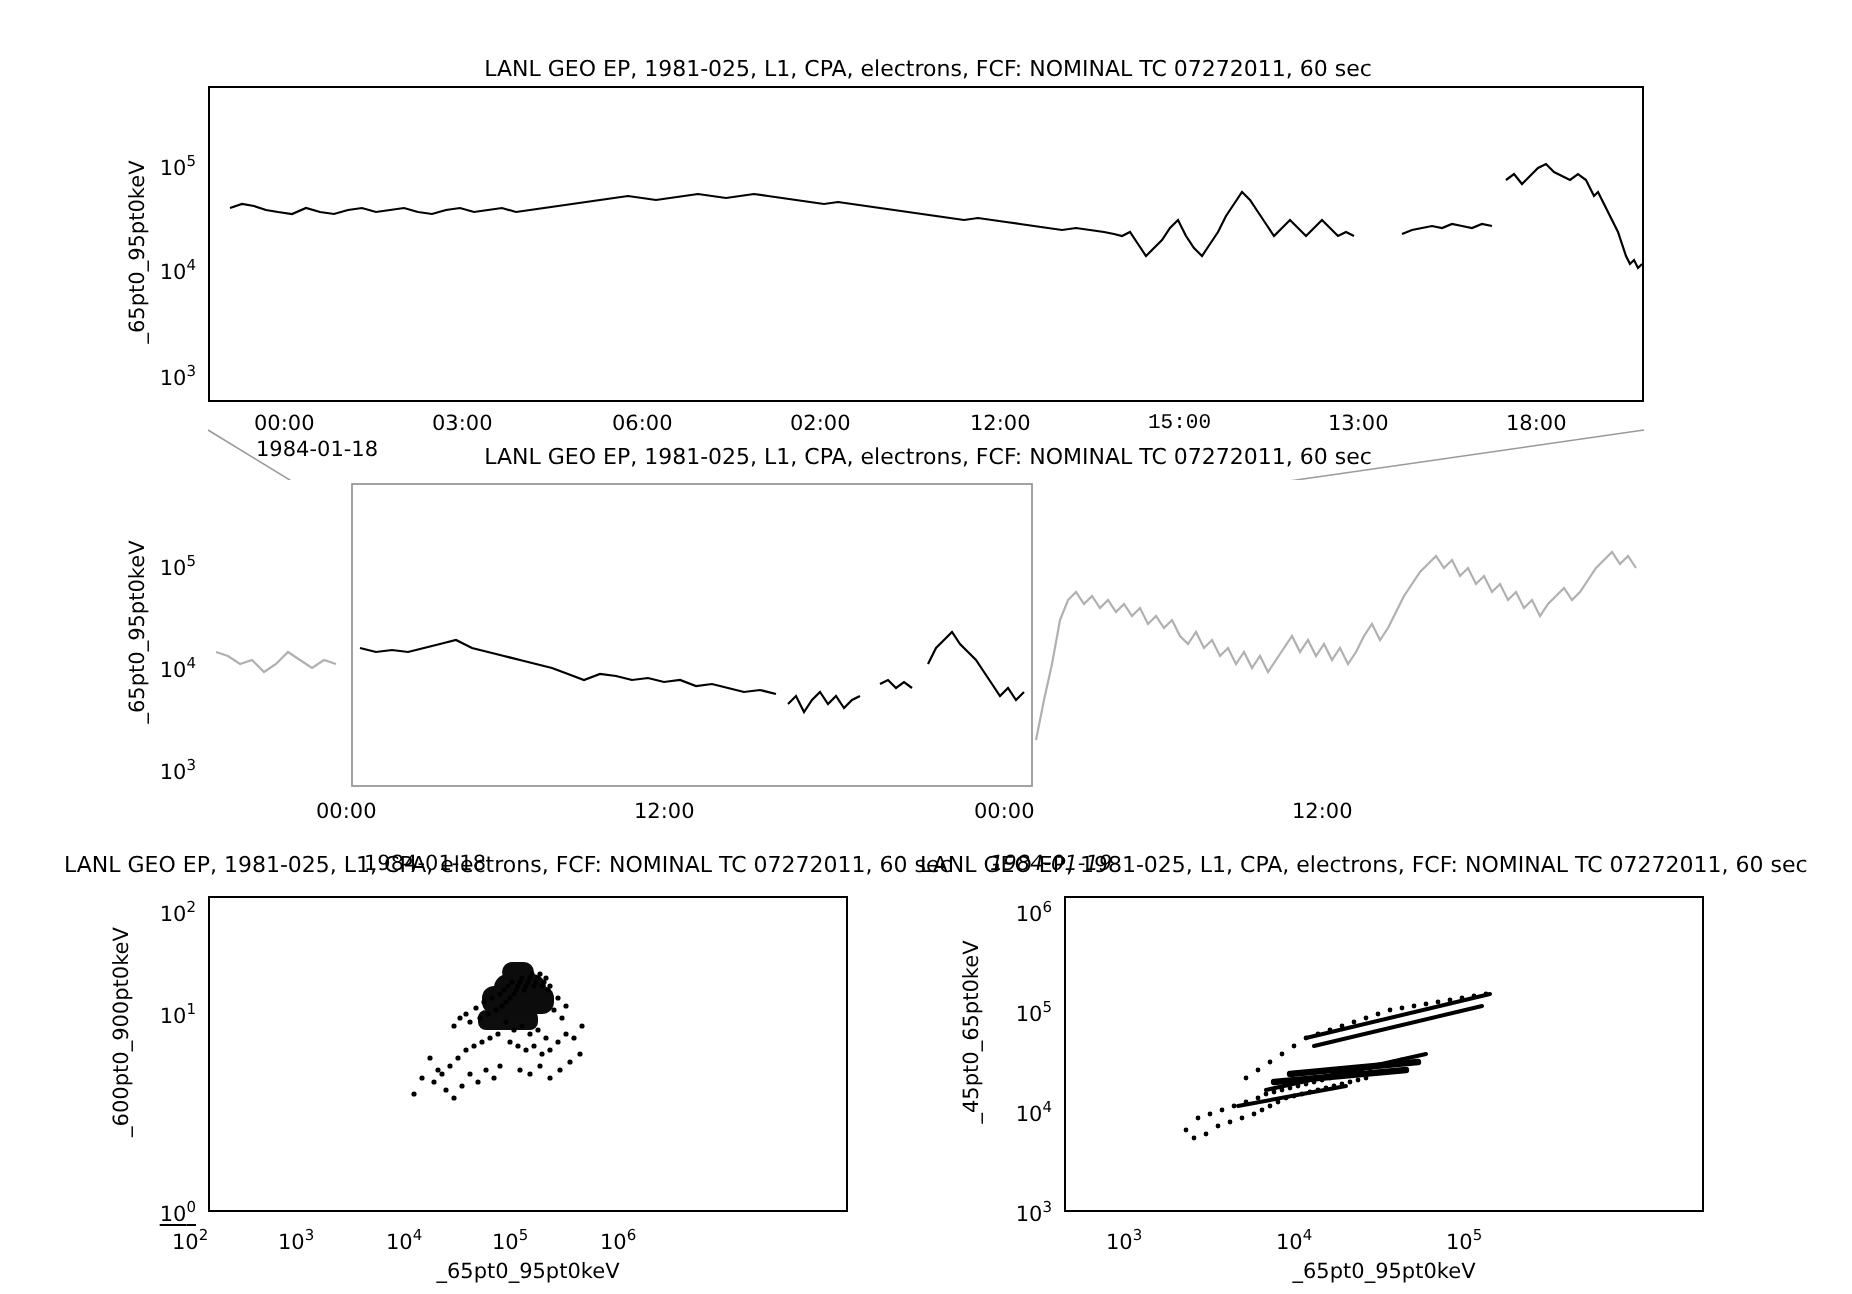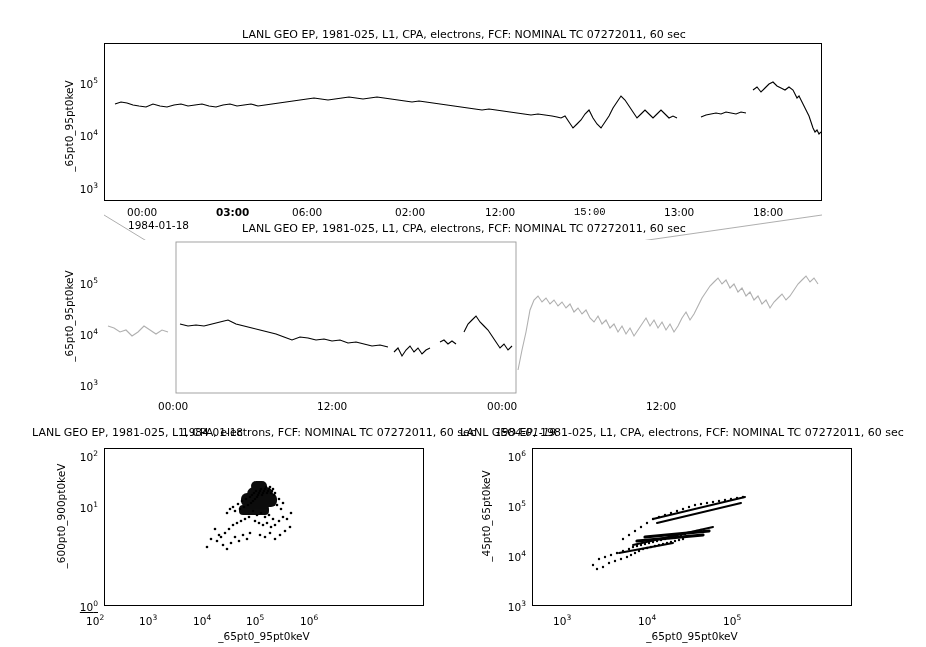--- a/index.html
+++ b/index.html
@@ -89,22 +89,22 @@
 
       <polyline fill="none" stroke="#000000" stroke-width="1.1" points="10,60 16,58 22,59 28,61 34,62 41,63 48,60 55,62 62,63 69,61 76,60 83,62 90,61 97,60 104,62 111,63 118,61 125,60 132,62 139,61 146,60 153,62 160,61 167,60 174,59 181,58 188,57 195,56 202,55 209,54 216,55 223,56 230,55 237,54 244,53 251,54 258,55 265,54 272,53 279,54 286,55 293,56 300,57 307,58 314,57 321,58 328,59 335,60 342,61 349,62 356,63 363,64 370,65 377,66 384,65 391,66 398,67 405,68 412,69 419,70 426,71 433,70 440,71 447,72 452,73 456,74 460,72 464,78 468,84 472,80 476,76 480,70 484,66 488,74 492,80 496,84 500,78 504,72 508,64 512,58 516,52 520,56 524,62 528,68 532,74 536,70 540,66 544,70 548,74 552,70 556,66 560,70 564,74 568,72 572,74"></polyline>
 
       <polyline fill="none" stroke="#000000" stroke-width="1.1" points="596,73 601,71 606,70 611,69 616,70 621,68 626,69 631,70 636,68 641,69"></polyline>
 
       <polyline fill="none" stroke="#000000" stroke-width="1.1" points="648,46 652,43 656,48 660,44 664,40 668,38 672,42 676,44 680,46 684,43 688,46 690,50 692,54 694,52 696,56 698,60 700,64 702,68 704,72 706,78 708,84 710,88 712,86 714,90 716,88"></polyline>
     </svg>
   </div>
 
   <div class="ticklabel x" style="left:127px; top:206px; width:48px;">00:00</div>
-  <div class="ticklabel x" style="left:216px; top:206px; width:48px;font-weight:bold;">03:00</div>
-  <div class="ticklabel x" style="left:292px; top:206px; width:48px;">06:00</div>
+  <div class="ticklabel x" style="left:216px; top:206px; width:48px;">03:00</div>
+  <div class="ticklabel x" style="left:306px; top:206px; width:48px;">06:00</div>
   <div class="ticklabel x" style="left:395px; top:206px; width:48px;">02:00</div>
   <div class="ticklabel x" style="left:485px; top:206px; width:48px;">12:00</div>
   <div class="ticklabel x" style="left:574px; top:206px; width:48px;font-family:Liberation Mono, monospace;">15:00</div>
   <div class="ticklabel x" style="left:664px; top:206px; width:48px;">13:00</div>
   <div class="ticklabel x" style="left:753px; top:206px; width:48px;">18:00</div>
 
   <div class="datelabel" style="left:128px; top:219px;">1984-01-18</div>
 </div>
 
 <svg class="connector" style="left:104px; top:201px; width:718px; height:60px;" width="718" height="60">

